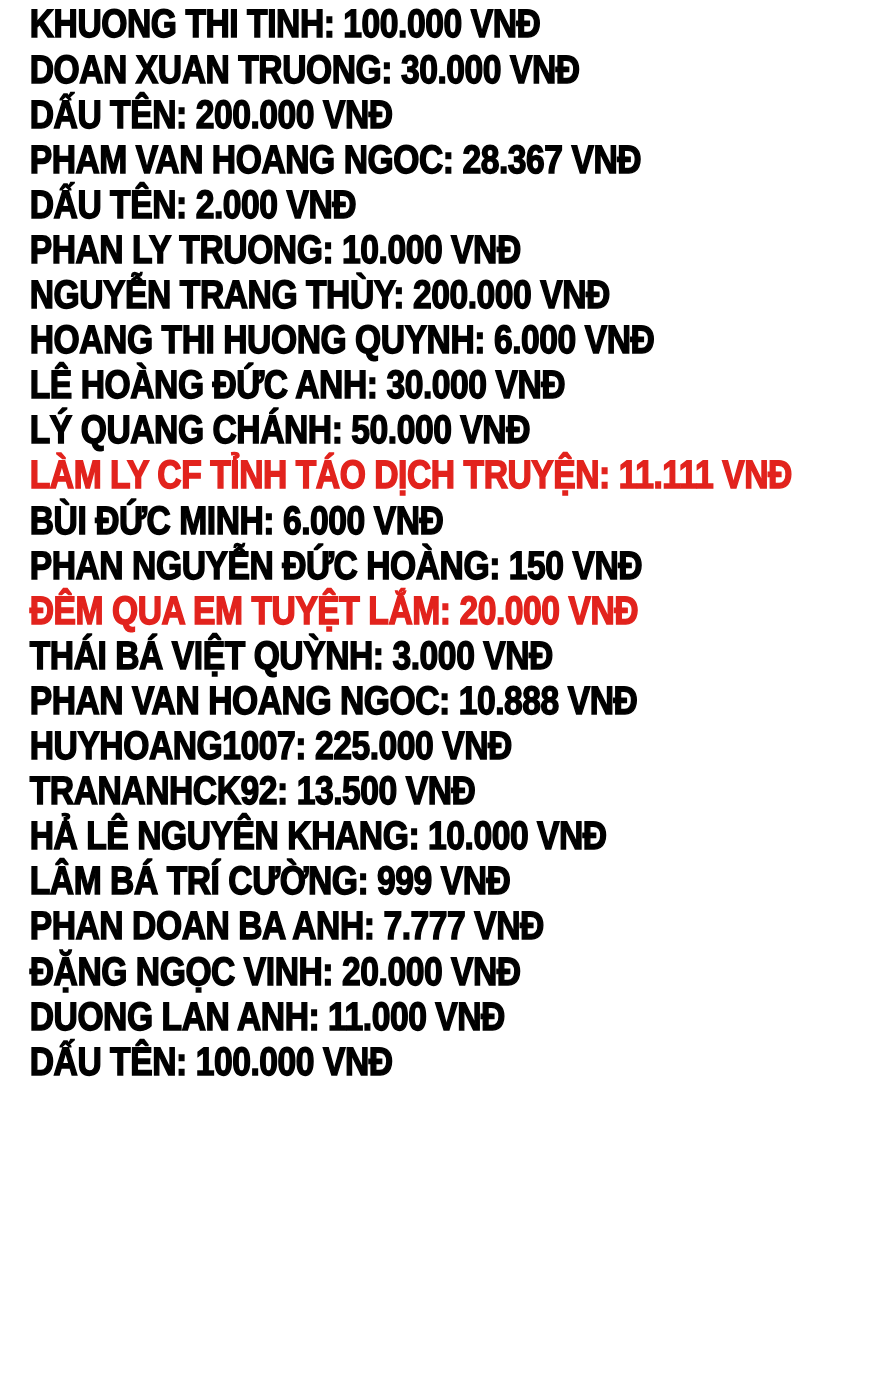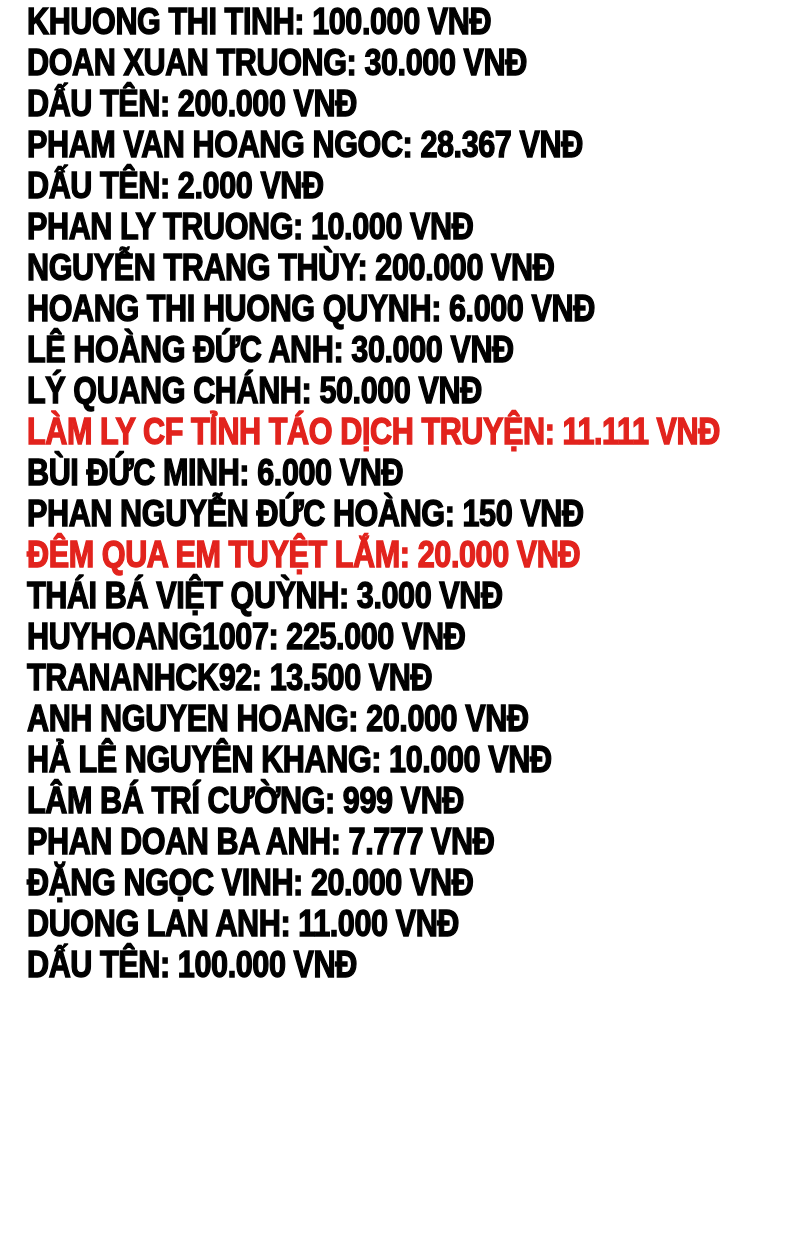--- a/index.html
+++ b/index.html
@@ -51,23 +51,23 @@
       <div class="line"><span class="line-text">PHAN LY TRUONG: 10.000 VNĐ</span></div>
       <div class="line"><span class="line-text">NGUYỄN TRANG THÙY: 200.000 VNĐ</span></div>
       <div class="line"><span class="line-text">HOANG THI HUONG QUYNH: 6.000 VNĐ</span></div>
       <div class="line"><span class="line-text">LÊ HOÀNG ĐỨC ANH: 30.000 VNĐ</span></div>
       <div class="line"><span class="line-text">LÝ QUANG CHÁNH: 50.000 VNĐ</span></div>
       <div class="line red"><span class="line-text">LÀM LY CF TỈNH TÁO DỊCH TRUYỆN: 11.111 VNĐ</span></div>
       <div class="line"><span class="line-text">BÙI ĐỨC MINH: 6.000 VNĐ</span></div>
       <div class="line"><span class="line-text">PHAN NGUYỄN ĐỨC HOÀNG: 150 VNĐ</span></div>
       <div class="line red"><span class="line-text">ĐÊM QUA EM TUYỆT LẮM: 20.000 VNĐ</span></div>
       <div class="line"><span class="line-text">THÁI BÁ VIỆT QUỲNH: 3.000 VNĐ</span></div>
+      <div class="line"><span class="line-text">PHAN VAN HOANG NGOC: 10.888 VNĐ</span></div>
       <div class="line"><span class="line-text">HUYHOANG1007: 225.000 VNĐ</span></div>
       <div class="line"><span class="line-text">TRANANHCK92: 13.500 VNĐ</span></div>
-      <div class="line"><span class="line-text">ANH NGUYEN HOANG: 20.000 VNĐ</span></div>
       <div class="line"><span class="line-text">HẢ LÊ NGUYÊN KHANG: 10.000 VNĐ</span></div>
       <div class="line"><span class="line-text">LÂM BÁ TRÍ CƯỜNG: 999 VNĐ</span></div>
       <div class="line"><span class="line-text">PHAN DOAN BA ANH: 7.777 VNĐ</span></div>
       <div class="line"><span class="line-text">ĐẶNG NGỌC VINH: 20.000 VNĐ</span></div>
       <div class="line"><span class="line-text">DUONG LAN ANH: 11.000 VNĐ</span></div>
       <div class="line"><span class="line-text">DẤU TÊN: 100.000 VNĐ</span></div>
     </div>
 </div>
 
 </body></html>

